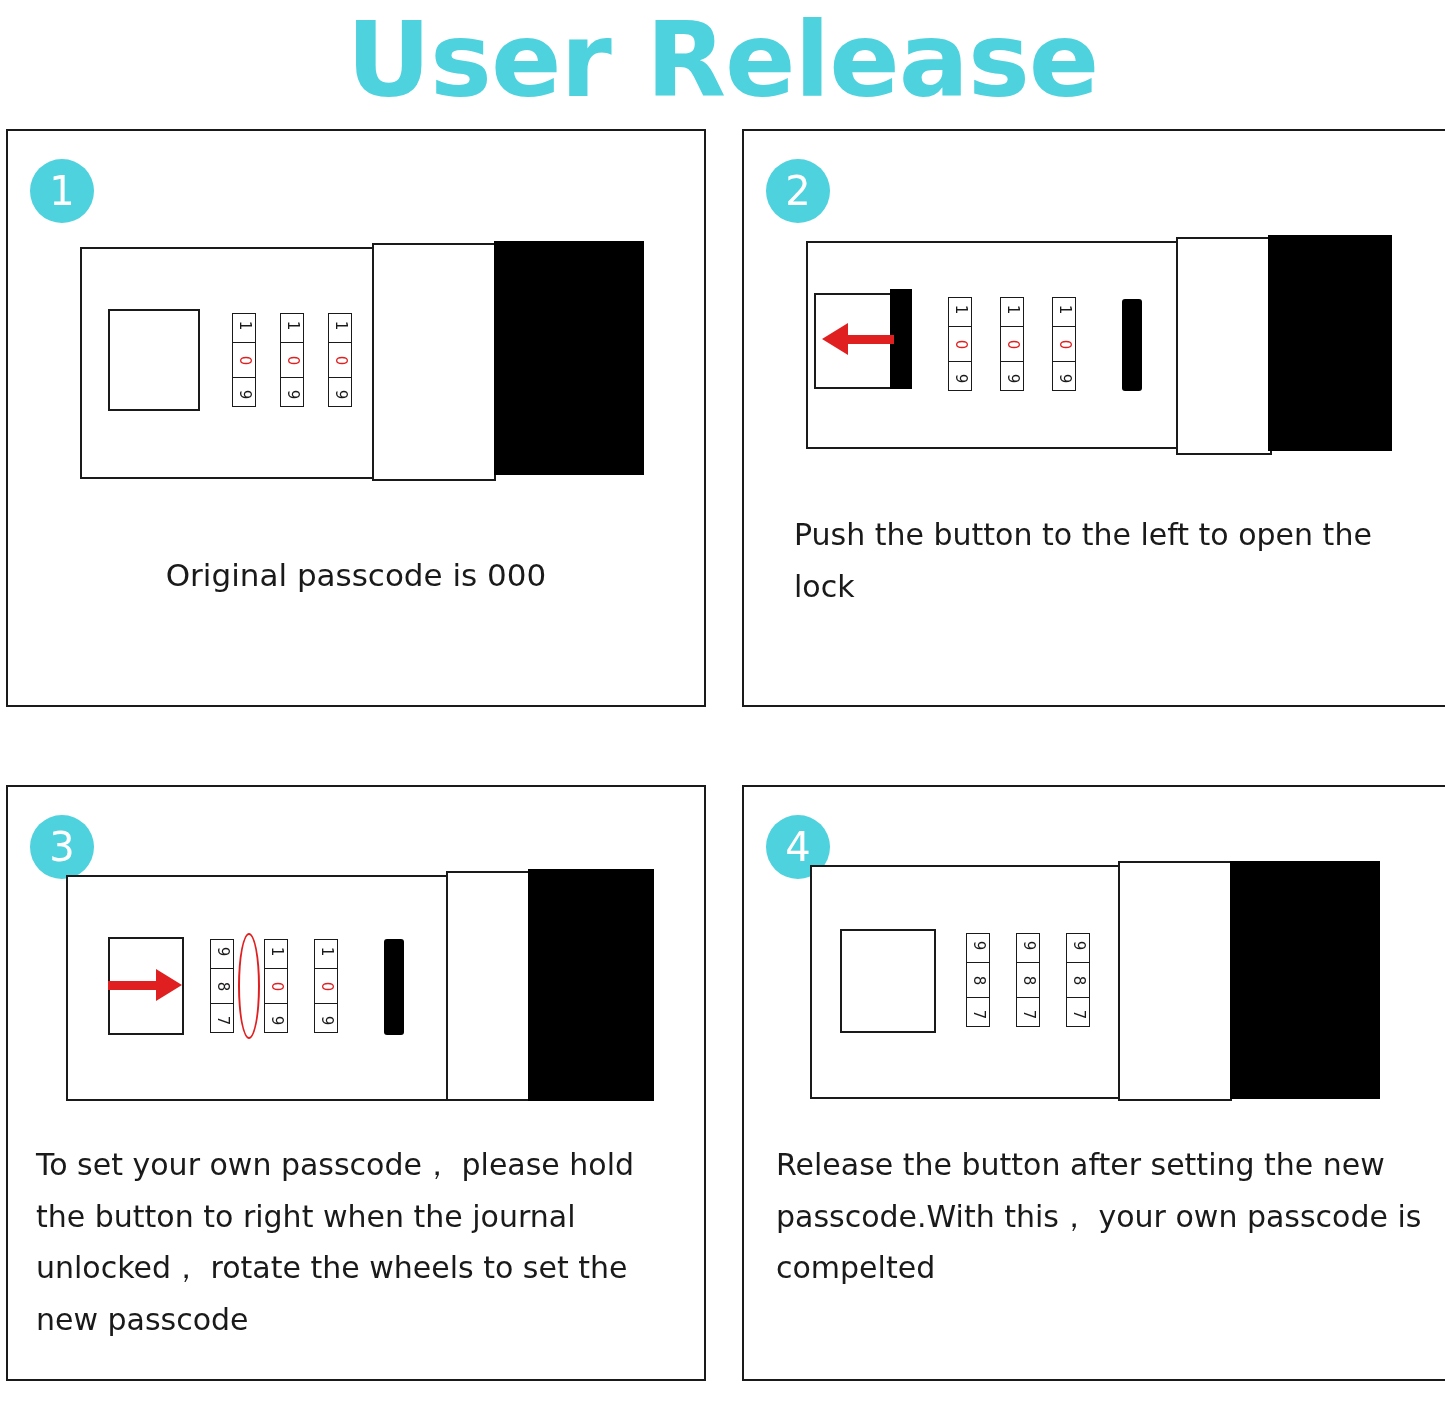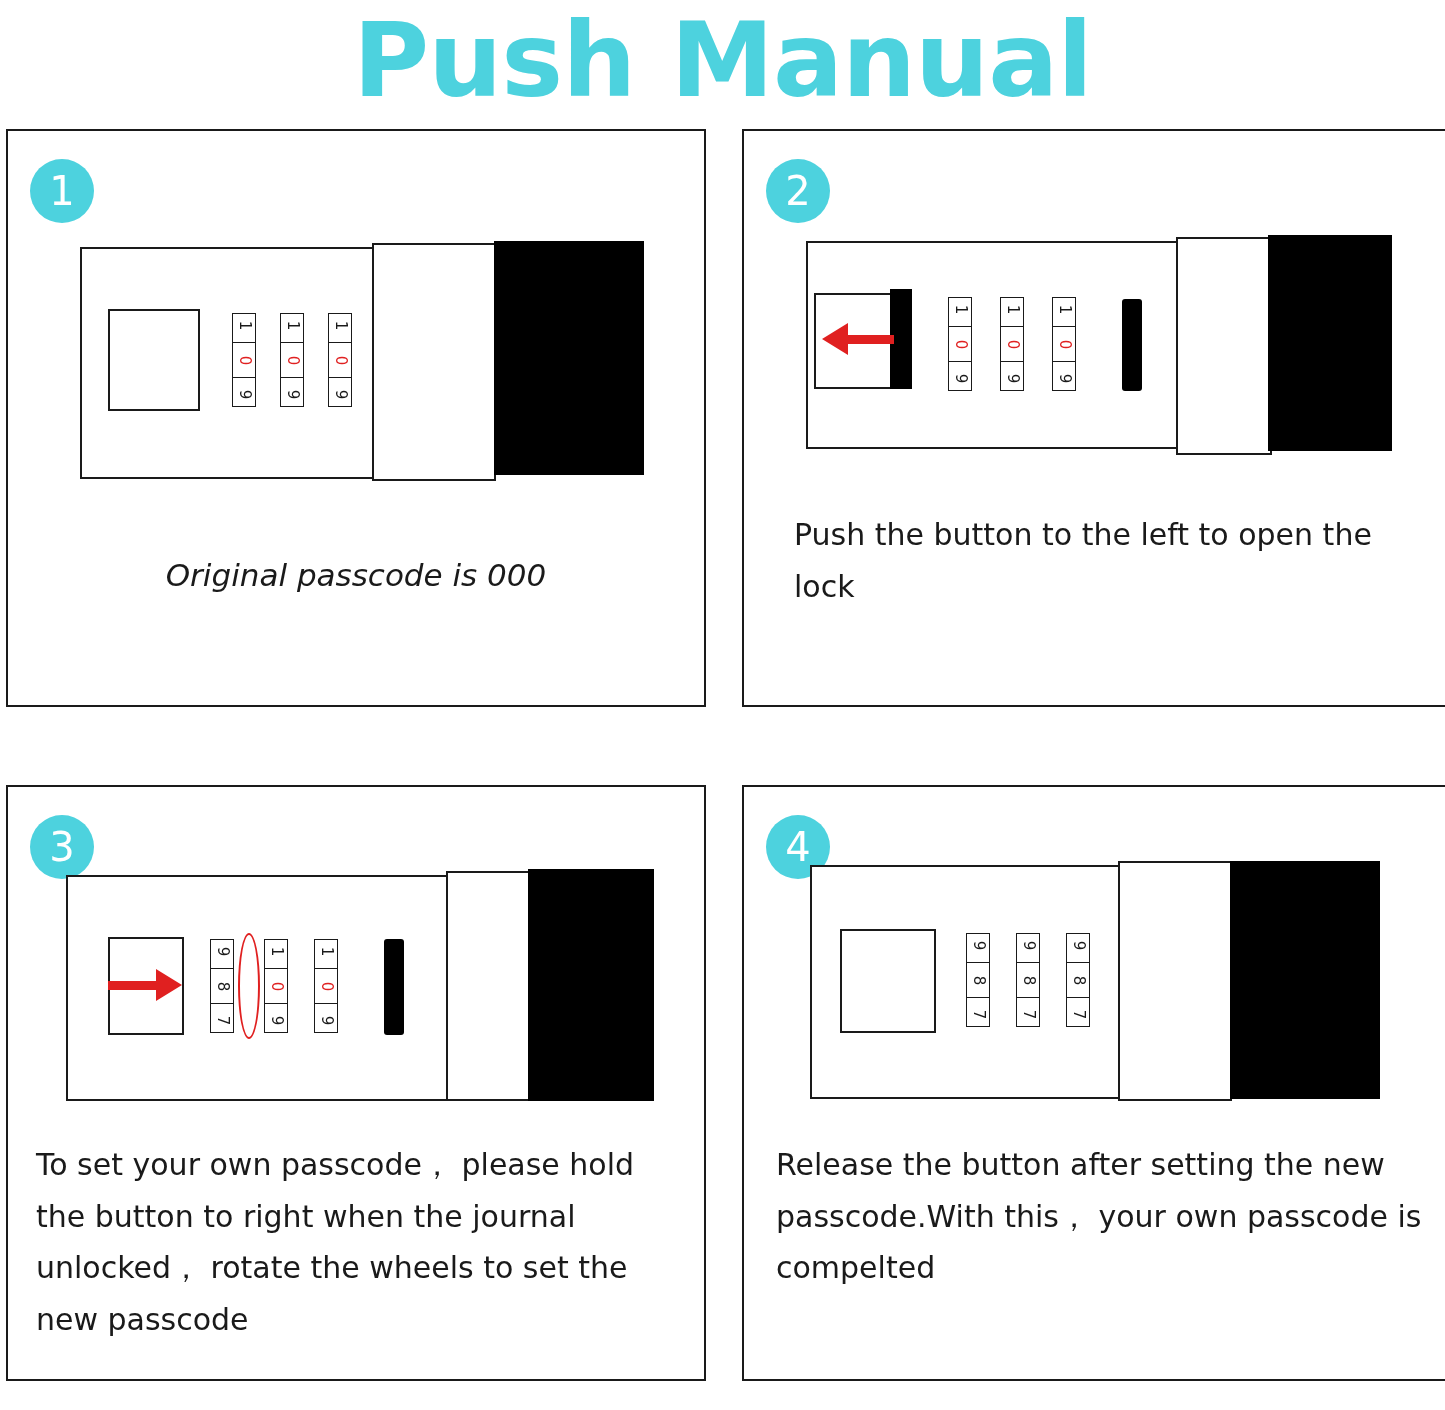--- a/index.html
+++ b/index.html
@@ -152,29 +152,29 @@
   
   .caption {
     position: absolute;
     left: 0; right: 0;
     color: #1a1a1a;
     font-family: "DejaVu Sans", sans-serif;
     font-size: 30px;
     line-height: 1.72;
     padding: 0 26px;
   }
-  .caption.c1 { top: 418px; text-align: center; font-size: 31px; font-style: italic; }
+  .caption.c1 { top: 418px; text-align: center; font-size: 31px; }
   .caption.c2 { top: 378px; left: 24px; }
   .caption.c3 { top: 352px; left: 10px; padding: 0 18px; }
   .caption.c4 { top: 352px; left: 14px; padding: 0 18px; }
 </style>
 </head>
 <body>
 
-<h1 class="manual-title">Push Manual</h1>
+<h1 class="manual-title">User Release</h1>
 
 <div class="grid">
 
   <div class="panel">
     <div class="badge">1</div>
 
     <div class="illus">
       <div class="lock-body" style="left:72px; top:116px; width:294px; height:232px;"></div>
       <div class="lock-mid" style="left:364px; top:112px; width:124px; height:238px;"></div>
       <div class="lock-black" style="left:486px; top:110px; width:150px; height:234px;"></div>

